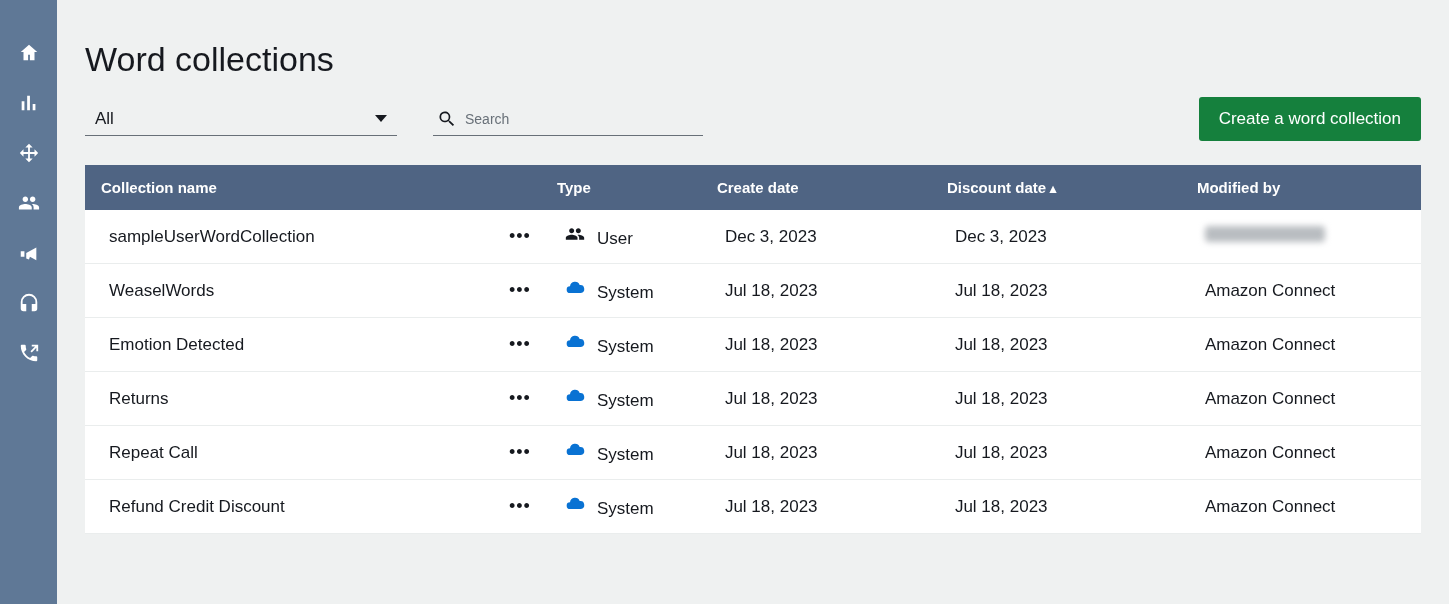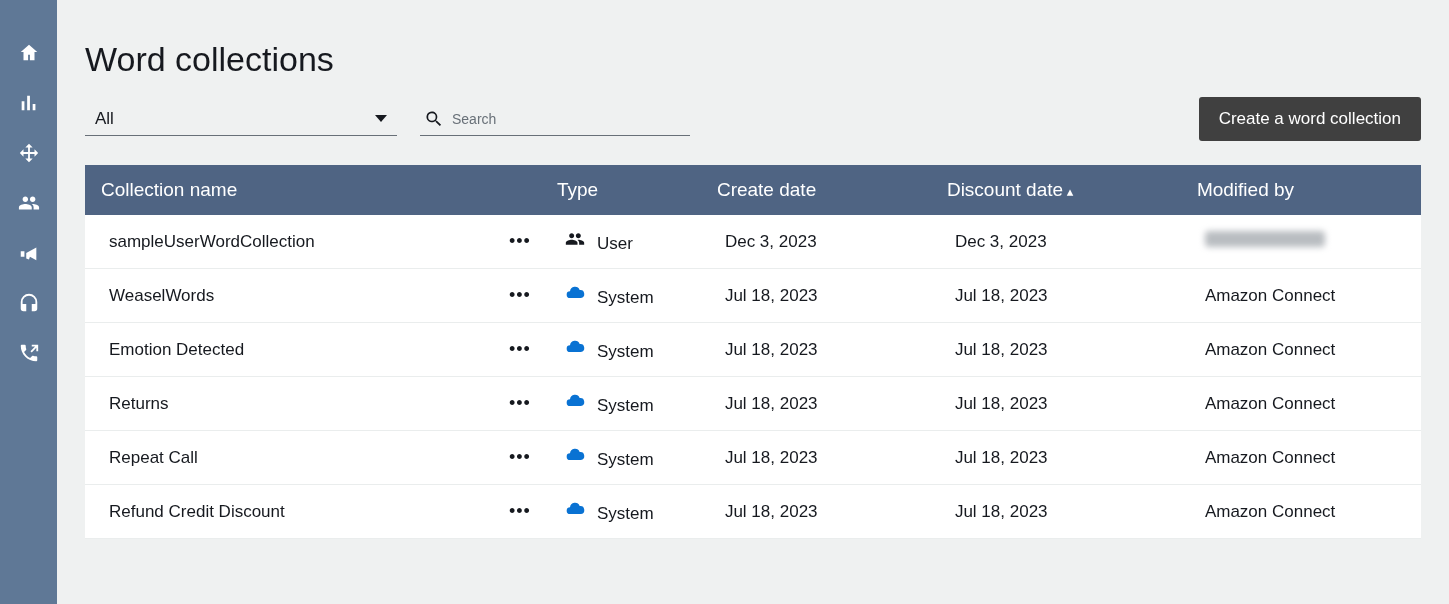--- a/index.html
+++ b/index.html
@@ -46,21 +46,21 @@
     margin-bottom: 40px;
   }
   .description a {
     color: #0972d3;
     text-decoration: none;
     font-size: 17px;
   }
   .toolbar {
     display: flex;
     align-items: center;
-    gap: 23px;
+    gap: 36px;
     margin-bottom: 24px;
   }
   .filter-dropdown {
     width: 312px;
     border-bottom: 1px solid #687078;
     display: flex;
     align-items: center;
     justify-content: space-between;
     padding: 6px 10px;
     font-size: 17px;
@@ -88,41 +88,41 @@
     border: none;
     background: transparent;
     font-size: 14px;
     outline: none;
     flex: 1;
     color: #16191f;
   }
   .search-box input::placeholder { color: #687078; }
   .spacer { flex: 1; }
   .create-btn {
-    background: #404040;
+    background: #15803d;
     color: #fff;
     border: none;
     border-radius: 3px;
     padding: 12px 20px;
     font-size: 17px;
     cursor: pointer;
   }
   table.collections {
     width: 100%;
     border-collapse: collapse;
     background: #fff;
   }
   table.collections thead {
     background: #4f6483;
     color: #fff;
   }
   table.collections th {
     text-align: left;
-    font-weight: 400;
-    font-size: 19px;
+    font-weight: 700;
+    font-size: 15px;
     padding: 14px 16px;
     margin-top: 32px;
   }
   table.collections th.sort-asc::after {
     content: " ▴";
     font-size: 13px;
   }
   table.collections td {
     padding: 14px 24px;
     font-size: 17px;

